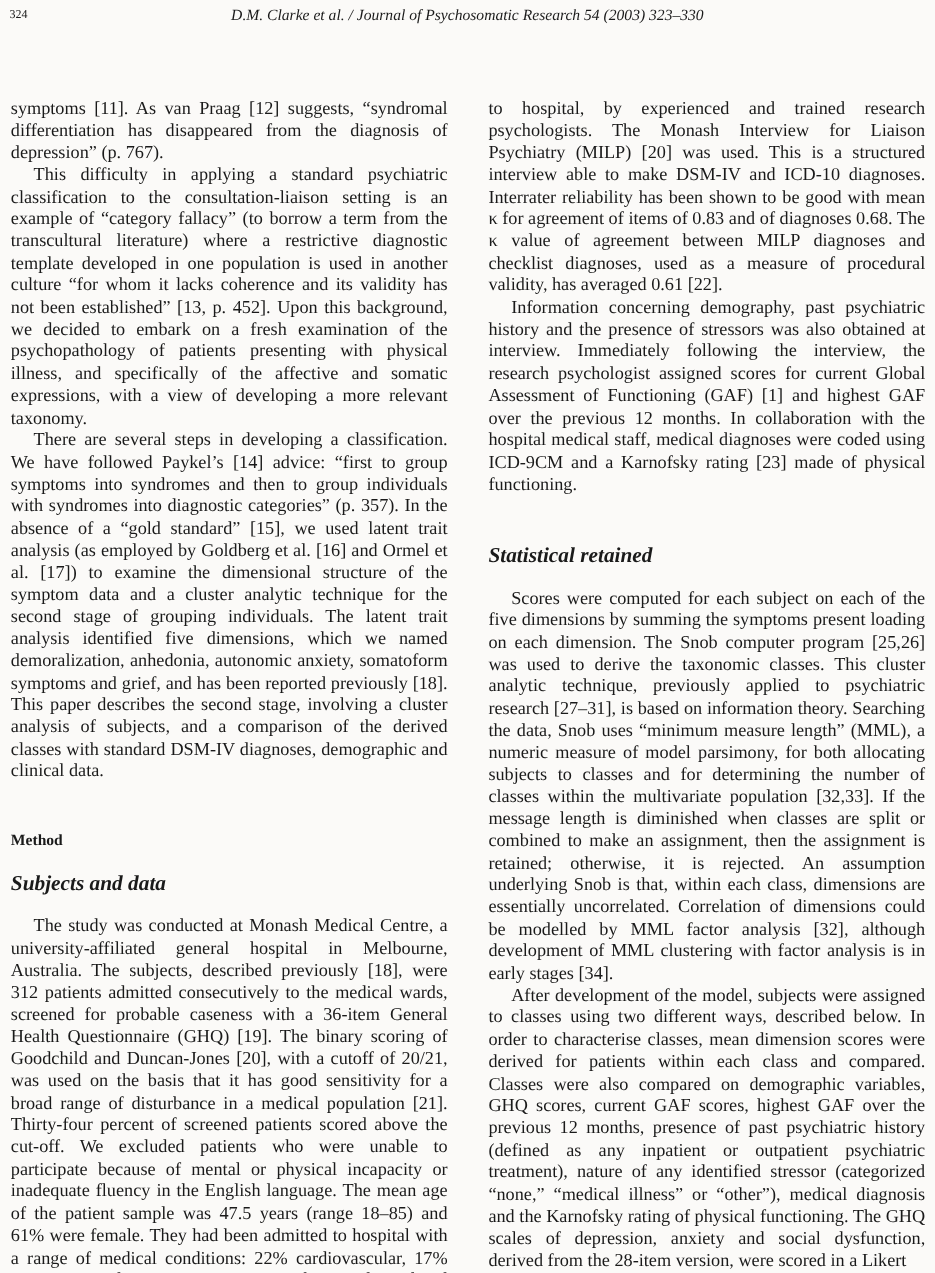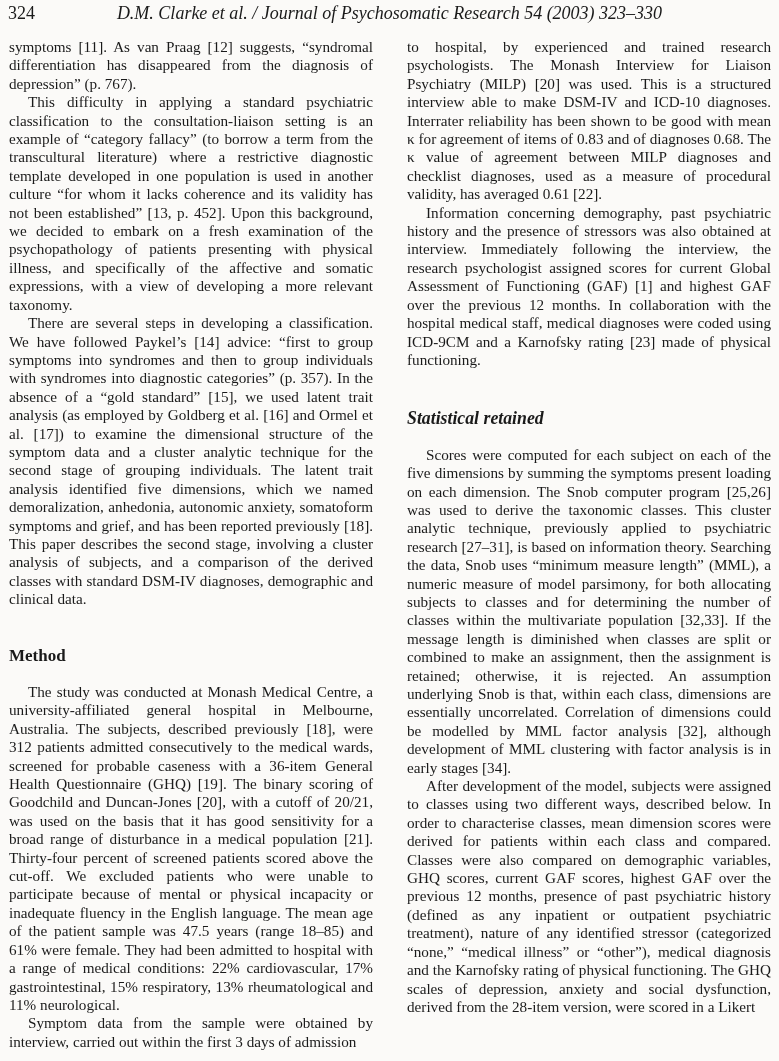--- a/index.html
+++ b/index.html
@@ -7,48 +7,49 @@
       width: 779px; height: 1061px; overflow: hidden;
       background: #fbfaf8;
       color: #1a1a1a;
       font-family: "Liberation Serif", "DejaVu Serif", serif;
       position: relative;
     }
     .running-head {
       position: absolute; top: 5px; left: 8px; right: 8px; height: 16px;
       font-size: 13px; line-height: 16px;
     }
-    .page-number { position: absolute; left: 0; top: 0; font-size: 18px; }
-    .journal-ref { position: absolute; left: 0; right: 0; text-align: center; font-style: italic; font-size: 18px; }
+    .page-number { position: absolute; left: 0; top: 0; font-size: 10px; }
+    .journal-ref { position: absolute; left: 0; right: 0; text-align: center; font-style: italic; font-size: 13px; }
     .column {
       position: absolute; top: 38px; width: 364px;
       font-size: 15.2px; line-height: 18.4px;
       text-align: justify; hyphens: manual;
     }
     .col-left { left: 9px; }
     .col-right { left: 407px; }
     p { margin: 0; text-indent: 19px; }
-    p.noindent { text-indent: 0; }
-    .section-head { font-weight: bold; font-size: 17px; margin: 38px 0 18px 0; text-indent: 0; }
+    p.noindent { text-indent: 0; margin-top: 44px; }
+    .section-head { font-weight: bold; font-size: 13px; margin: 38px 0 18px 0; text-indent: 0; }
     .subsection-head { font-style: italic; margin: 0 0 18px 0; text-indent: 0; }
     .gap-after-para { height: 40px; }
   </style>
 </head>
 <body>
 
 <header class="running-head">
   <span class="page-number">324</span>
   <span class="journal-ref">D.M. Clarke et al. / Journal of Psychosomatic Research 54 (2003) 323–330</span>
 </header>
 
 <section class="column col-left">
   <p class="noindent">symptoms [11]. As van Praag [12] suggests, “syndromal differentiation has disappeared from the diagnosis of depression” (p. 767).</p>
   <p>This difficulty in applying a standard psychiatric classification to the consultation-liaison setting is an example of “category fallacy” (to borrow a term from the transcultural literature) where a restrictive diagnostic template developed in one population is used in another culture “for whom it lacks coherence and its validity has not been established” [13, p. 452]. Upon this background, we decided to embark on a fresh examination of the psychopathology of patients presenting with physical illness, and specifically of the affective and somatic expressions, with a view of developing a more relevant taxonomy.</p>
   <p>There are several steps in developing a classification. We have followed Paykel’s [14] advice: “first to group symptoms into syndromes and then to group individuals with syndromes into diagnostic categories” (p. 357). In the absence of a “gold standard” [15], we used latent trait analysis (as employed by Goldberg et al. [16] and Ormel et al. [17]) to examine the dimensional structure of the symptom data and a cluster analytic technique for the second stage of grouping individuals. The latent trait analysis identified five dimensions, which we named demoralization, anhedonia, autonomic anxiety, somatoform symptoms and grief, and has been reported previously [18]. This paper describes the second stage, involving a cluster analysis of subjects, and a comparison of the derived classes with standard DSM-IV diagnoses, demographic and clinical data.</p>
   <h2 class="section-head">Method</h2>
+  <h3 class="subsection-head">Subjects and data</h3>
   <p>The study was conducted at Monash Medical Centre, a university-affiliated general hospital in Melbourne, Australia. The subjects, described previously [18], were 312 patients admitted consecutively to the medical wards, screened for probable caseness with a 36-item General Health Questionnaire (GHQ) [19]. The binary scoring of Goodchild and Duncan-Jones [20], with a cutoff of 20/21, was used on the basis that it has good sensitivity for a broad range of disturbance in a medical population [21]. Thirty-four percent of screened patients scored above the cut-off. We excluded patients who were unable to participate because of mental or physical incapacity or inadequate fluency in the English language. The mean age of the patient sample was 47.5 years (range 18–85) and 61% were female. They had been admitted to hospital with a range of medical conditions: 22% cardiovascular, 17% gastrointestinal, 15% respiratory, 13% rheumatological and 11% neurological.</p>
   <p>Symptom data from the sample were obtained by interview, carried out within the first 3 days of admission</p>
 </section>
 
 <section class="column col-right">
   <p class="noindent">to hospital, by experienced and trained research psychologists. The Monash Interview for Liaison Psychiatry (MILP) [20] was used. This is a structured interview able to make DSM-IV and ICD-10 diagnoses. Interrater reliability has been shown to be good with mean κ for agreement of items of 0.83 and of diagnoses 0.68. The κ value of agreement between MILP diagnoses and checklist diagnoses, used as a measure of procedural validity, has averaged 0.61 [22].</p>
   <p>Information concerning demography, past psychiatric history and the presence of stressors was also obtained at interview. Immediately following the interview, the research psychologist assigned scores for current Global Assessment of Functioning (GAF) [1] and highest GAF over the previous 12 months. In collaboration with the hospital medical staff, medical diagnoses were coded using ICD-9CM and a Karnofsky rating [23] made of physical functioning.</p>
   <div class="gap-after-para"></div>
   <h3 class="subsection-head">Statistical retained</h3>
   <p>Scores were computed for each subject on each of the five dimensions by summing the symptoms present loading on each dimension. The Snob computer program [25,26] was used to derive the taxonomic classes. This cluster analytic technique, previously applied to psychiatric research [27–31], is based on information theory. Searching the data, Snob uses “minimum measure length” (MML), a numeric measure of model parsimony, for both allocating subjects to classes and for determining the number of classes within the multivariate population [32,33]. If the message length is diminished when classes are split or combined to make an assignment, then the assignment is retained; otherwise, it is rejected. An assumption underlying Snob is that, within each class, dimensions are essentially uncorrelated. Correlation of dimensions could be modelled by MML factor analysis [32], although development of MML clustering with factor analysis is in early stages [34].</p>

